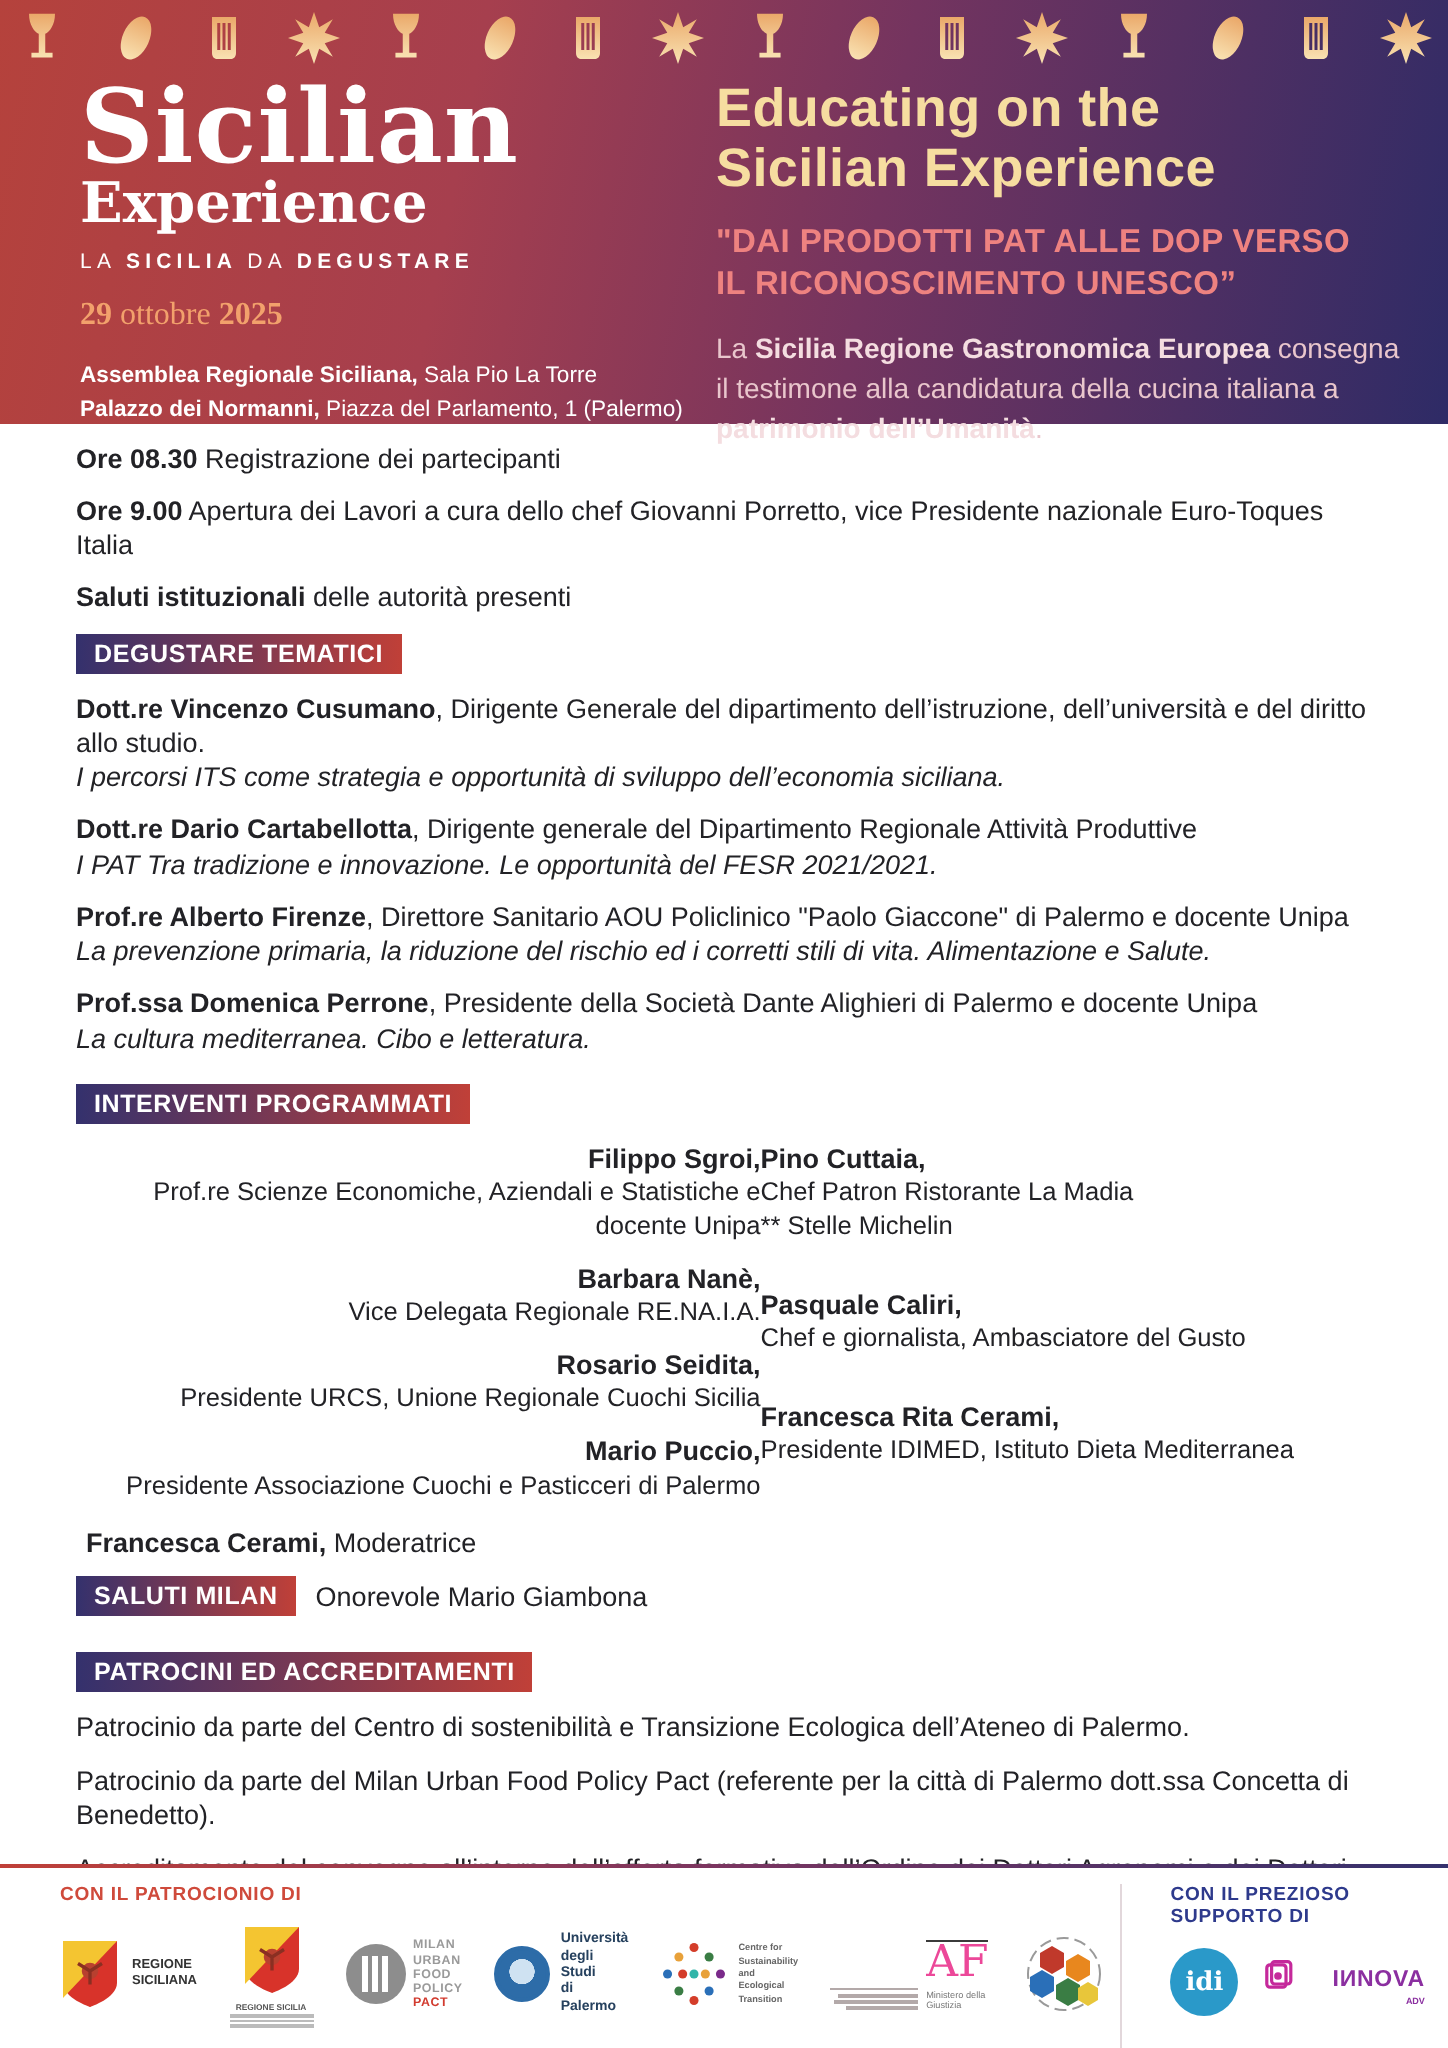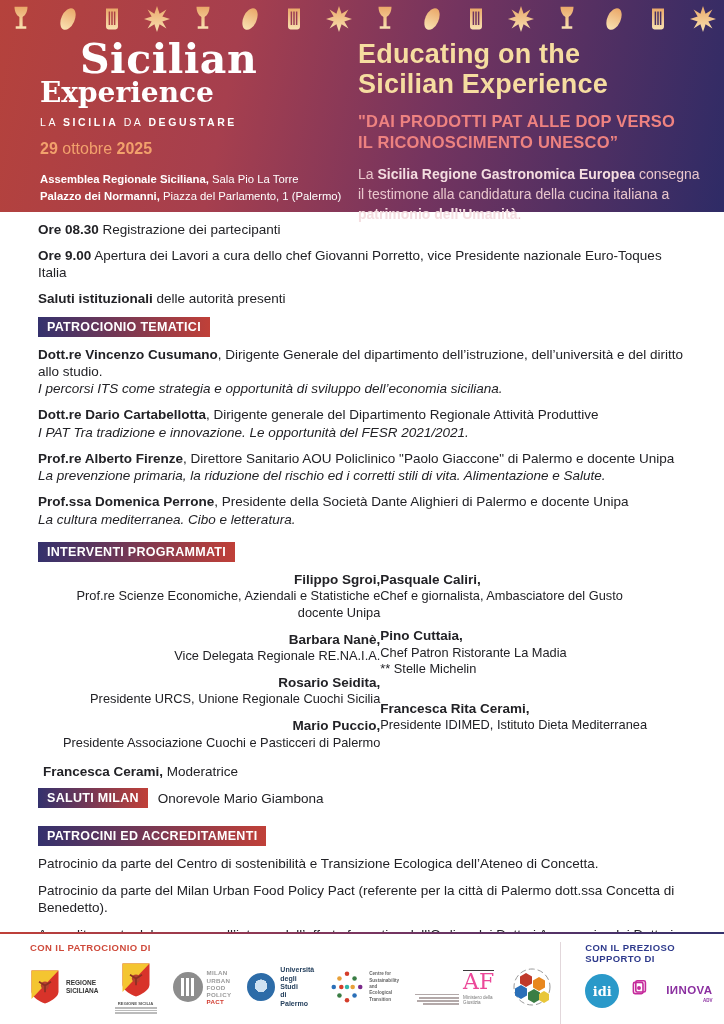--- a/index.html
+++ b/index.html
@@ -8,25 +8,25 @@
   .page { position:relative; width:724px; height:1024px; background:#fff; overflow:hidden; }
 
   
   .header { height:212px; background:linear-gradient(101deg,#b5423c 0%, #a63f4e 32%, #74345f 60%, #2e2b66 100%); color:#fff; }
   .icon-strip { display:flex; justify-content:space-between; align-items:center; padding:3px 8px 0 8px; height:34px; }
   .tico { height:26px; width:26px; fill:url(#goldg); }
   .tico.small { height:24px; width:22px; }
   .header-cols { display:flex; padding:6px 0 0 40px; }
   .hleft { width:302px; flex:none; }
   .brand { font-family:"DejaVu Serif", serif; font-weight:700; color:#fff; }
-  .brand .l1 { font-size:41px; line-height:0.95; letter-spacing:0.5px;margin-left:40px; }
+  .brand .l1 { font-size:51px; line-height:0.95; letter-spacing:0.5px; }
   .brand .l2 { font-size:28px; line-height:1.0; }
   .tagline { margin-top:9px; font-size:10.5px; letter-spacing:2.6px; color:#fff; }
   .tagline .b { font-weight:700; }
-  .date { margin-top:12px; font-size:16px; color:#f2a16c; }
+  .date { margin-top:12px; font-size:16px; color:#f2a16c;font-family:Liberation Serif, serif; }
   .date .b { font-weight:800; }
   .venue { margin-top:13px; font-size:11.3px; line-height:1.5; color:#fff; }
   .venue .b { font-weight:700; }
   .hright { margin-left:16px; width:350px; }
   .etitle { color:#f6dda0; font-size:27px; font-weight:800; line-height:1.1; letter-spacing:0.2px; }
   .equote { margin-top:12px; color:#ee8280; font-size:16.5px; font-weight:700; line-height:1.25; letter-spacing:0.2px; }
   .esub { margin-top:11px; color:#e9c6cc; font-size:14px; line-height:1.45; }
   .esub .b { font-weight:700; color:#f4dde0; }
 
   
@@ -238,21 +238,21 @@
     </div>
   </div>
 
   <div class="content">
 
     <p class="sched"><span class="b">Ore 08.30</span><span> Registrazione dei partecipanti</span></p>
     <p class="sched"><span class="b">Ore 9.00</span><span> Apertura dei Lavori a cura dello chef Giovanni Porretto, vice Presidente nazionale Euro-Toques Italia</span></p>
     <p class="sched"><span class="b">Saluti istituzionali</span><span> delle autorità presenti</span></p>
 
     <div class="sec-tematici">
-      <span class="badge">PATROCIONIO TEMATICI</span>
+      <span class="badge">DEGUSTARE TEMATICI</span>
 
       <p class="speaker"><span class="b">Dott.re Vincenzo Cusumano</span><span>, Dirigente Generale del dipartimento dell’istruzione, dell’università e del diritto allo studio.</span><br><span class="topic">I percorsi ITS come strategia e opportunità di sviluppo dell’economia siciliana.</span></p>
       <p class="speaker"><span class="b">Dott.re Dario Cartabellotta</span><span>, Dirigente generale del Dipartimento Regionale Attività Produttive</span><br><span class="topic">I PAT Tra tradizione e innovazione. Le opportunità del FESR 2021/2021.</span></p>
       <p class="speaker"><span class="b">Prof.re Alberto Firenze</span><span>, Direttore Sanitario AOU Policlinico "Paolo Giaccone" di Palermo e docente Unipa</span><br><span class="topic">La prevenzione primaria, la riduzione del rischio ed i corretti stili di vita. Alimentazione e Salute.</span></p>
       <p class="speaker"><span class="b">Prof.ssa Domenica Perrone</span><span>, Presidente della Società Dante Alighieri di Palermo e docente Unipa</span><br><span class="topic">La cultura mediterranea. Cibo e letteratura.</span></p>
     </div>
 
     <div class="sec-programmati">
       <span class="badge">INTERVENTI PROGRAMMATI</span>
       <div class="grid">
@@ -269,46 +269,46 @@
               <div class="pname">Rosario Seidita,</div>
               <div class="pdesc">Presidente URCS, Unione Regionale Cuochi Sicilia</div>
             </div>
           <div class="pitem">
               <div class="pname">Mario Puccio,</div>
               <div class="pdesc">Presidente Associazione Cuochi e Pasticceri di Palermo</div>
             </div>
         </div>
         <div class="gcol-r">
           <div class="pitem">
-              <div class="pname">Pasquale Caliri,</div>
-              <div class="pdesc">Chef e giornalista, Ambasciatore del Gusto</div>
-            </div>
-          <div class="pitem">
               <div class="pname">Pino Cuttaia,</div>
               <div class="pdesc">Chef Patron Ristorante La Madia</div>
               <div class="pdesc">** Stelle Michelin</div>
             </div>
           <div class="pitem">
+              <div class="pname">Pasquale Caliri,</div>
+              <div class="pdesc">Chef e giornalista, Ambasciatore del Gusto</div>
+            </div>
+          <div class="pitem">
               <div class="pname">Francesca Rita Cerami,</div>
               <div class="pdesc">Presidente IDIMED, Istituto Dieta Mediterranea</div>
             </div>
         </div>
       </div>
     </div>
 
     <p class="moderator"><span class="b">Francesca Cerami,</span><span> Moderatrice</span></p>
 
     <div class="saluti">
       <span class="badge">SALUTI MILAN</span>
       <span class="stext">Onorevole Mario Giambona</span>
     </div>
 
     <div class="sec-patrocini">
       <span class="badge">PATROCINI ED ACCREDITAMENTI</span>
-      <p class="pat-p">Patrocinio da parte del Centro di sostenibilità e Transizione Ecologica dell’Ateneo di Concetta.</p>
+      <p class="pat-p">Patrocinio da parte del Centro di sostenibilità e Transizione Ecologica dell’Ateneo di Palermo.</p>
       <p class="pat-p">Patrocinio da parte del Milan Urban Food Policy Pact (referente per la città di Palermo dott.ssa Concetta di Benedetto).</p>
       <p class="pat-p">Accreditamento del convegno all’interno dell’offerta formativa dell’Ordine dei Dottori Agronomi e dei Dottori Forestali della Sicilia.</p>
       <p class="pat-p">Con il Patrocinio dell’Assessorato dell’Istruzione e della Formazione Professionale, D.A. n.2/Gab.</p>
     </div>
   </div>
 
   <div class="footer">
     <div class="f-left">
       <div class="f-label red">CON IL PATROCIONIO DI</div>
       <div class="logo-row">

